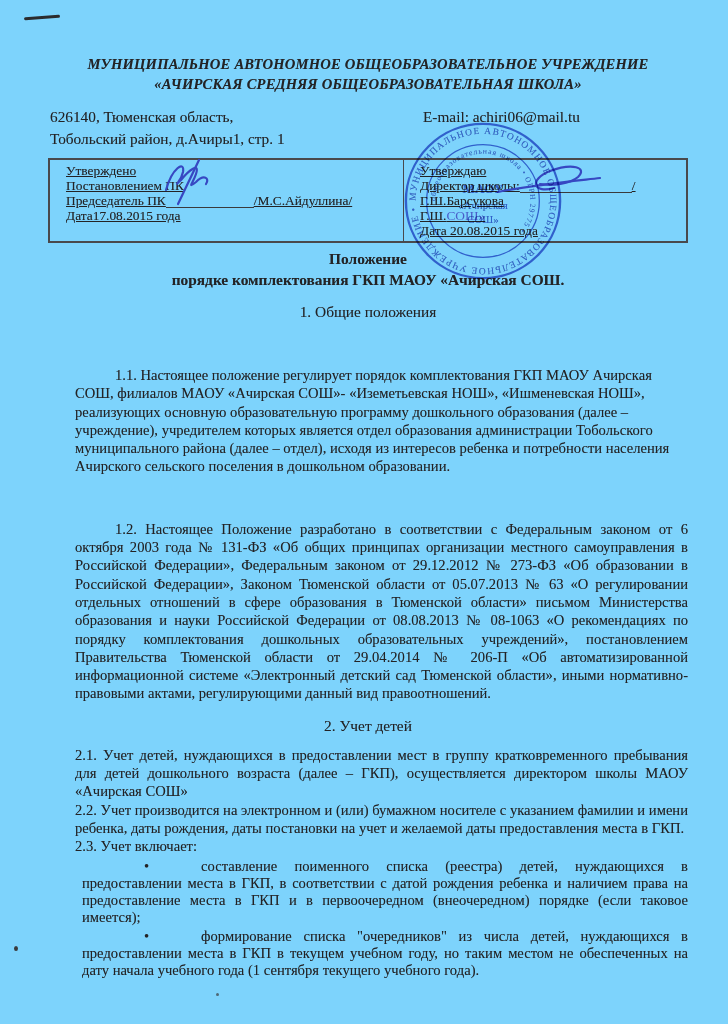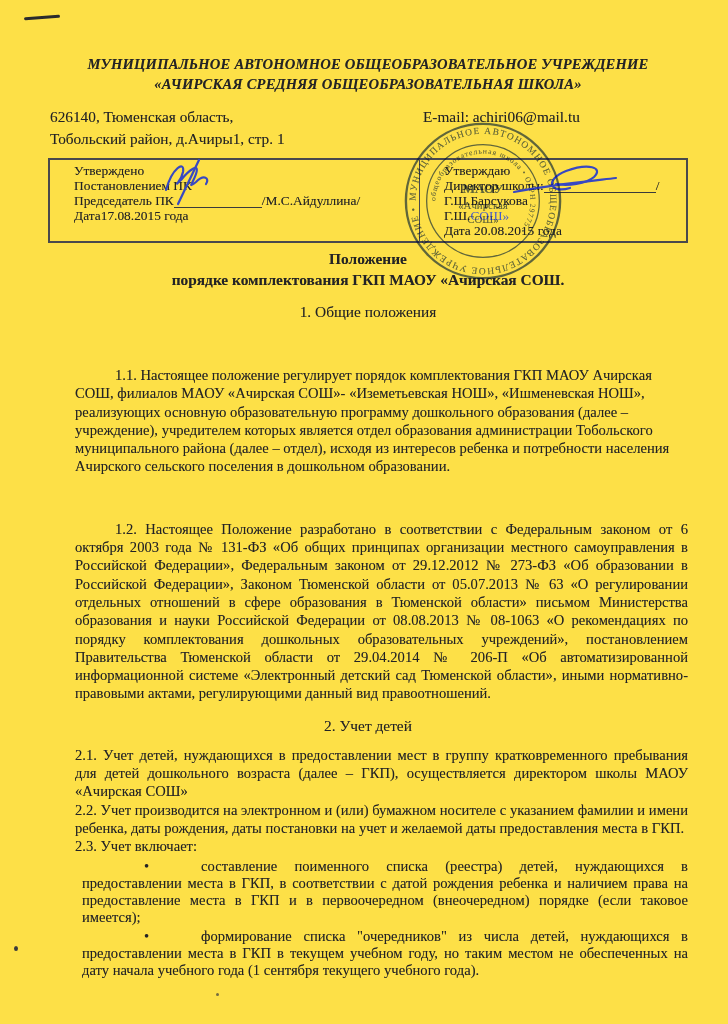--- a/index.html
+++ b/index.html
@@ -1,29 +1,29 @@
 <!DOCTYPE html>
 <html><head>
 <meta charset="utf-8">
 <style>
   html,body{margin:0;padding:0;background:#e8e8e6;}
   .page{
     position:relative;width:728px;height:1024px;margin:0 auto;
-    background:#fde047;overflow:hidden;
+    background:#7dd3fc;overflow:hidden;
     font-family:"Liberation Serif","DejaVu Serif",serif;
     color:#232325;
     text-shadow:0 0 .5px rgba(45,45,50,.35);
   }
   .content{position:absolute;left:48px;top:54px;width:640px;}
   .org-header{text-align:center;font-weight:bold;font-style:italic;font-size:14.6px;line-height:20px;letter-spacing:.2px;}
   .contact-row{position:relative;margin-top:12px;font-size:15.3px;line-height:22px;}
   .address{margin-left:2px;}
   .email{position:absolute;left:375px;top:0;}
   .approval{display:flex;border:2px solid #49494c;margin-top:8px;font-size:13.4px;line-height:15px;}
-  .cell{padding:3px 24px;position:relative;}
+  .cell{padding:3px 16px;position:relative;text-decoration:underline;}
   .cell.left{width:321px;border-right:1.5px solid #49494c;}
   .cell.right{flex:1;}
   .sig-line{display:inline-block;height:11px;border-bottom:1px solid #3a3a3c;vertical-align:bottom;}
   .w90{width:88px;} .w115{width:112px;}
   .sig{position:absolute;pointer-events:none;}
   .sig-left{left:108px;top:-6px;}
   .sig-right{left:88px;top:0px;}
   .blue-frag{color:#4a5ec9;text-shadow:none;}
   .title{margin-top:5px;text-align:center;font-weight:bold;font-size:15.4px;line-height:21px;}
   .heading{text-align:center;font-weight:normal;font-size:15.4px;line-height:20px;margin:12px 0 7px 0;}

